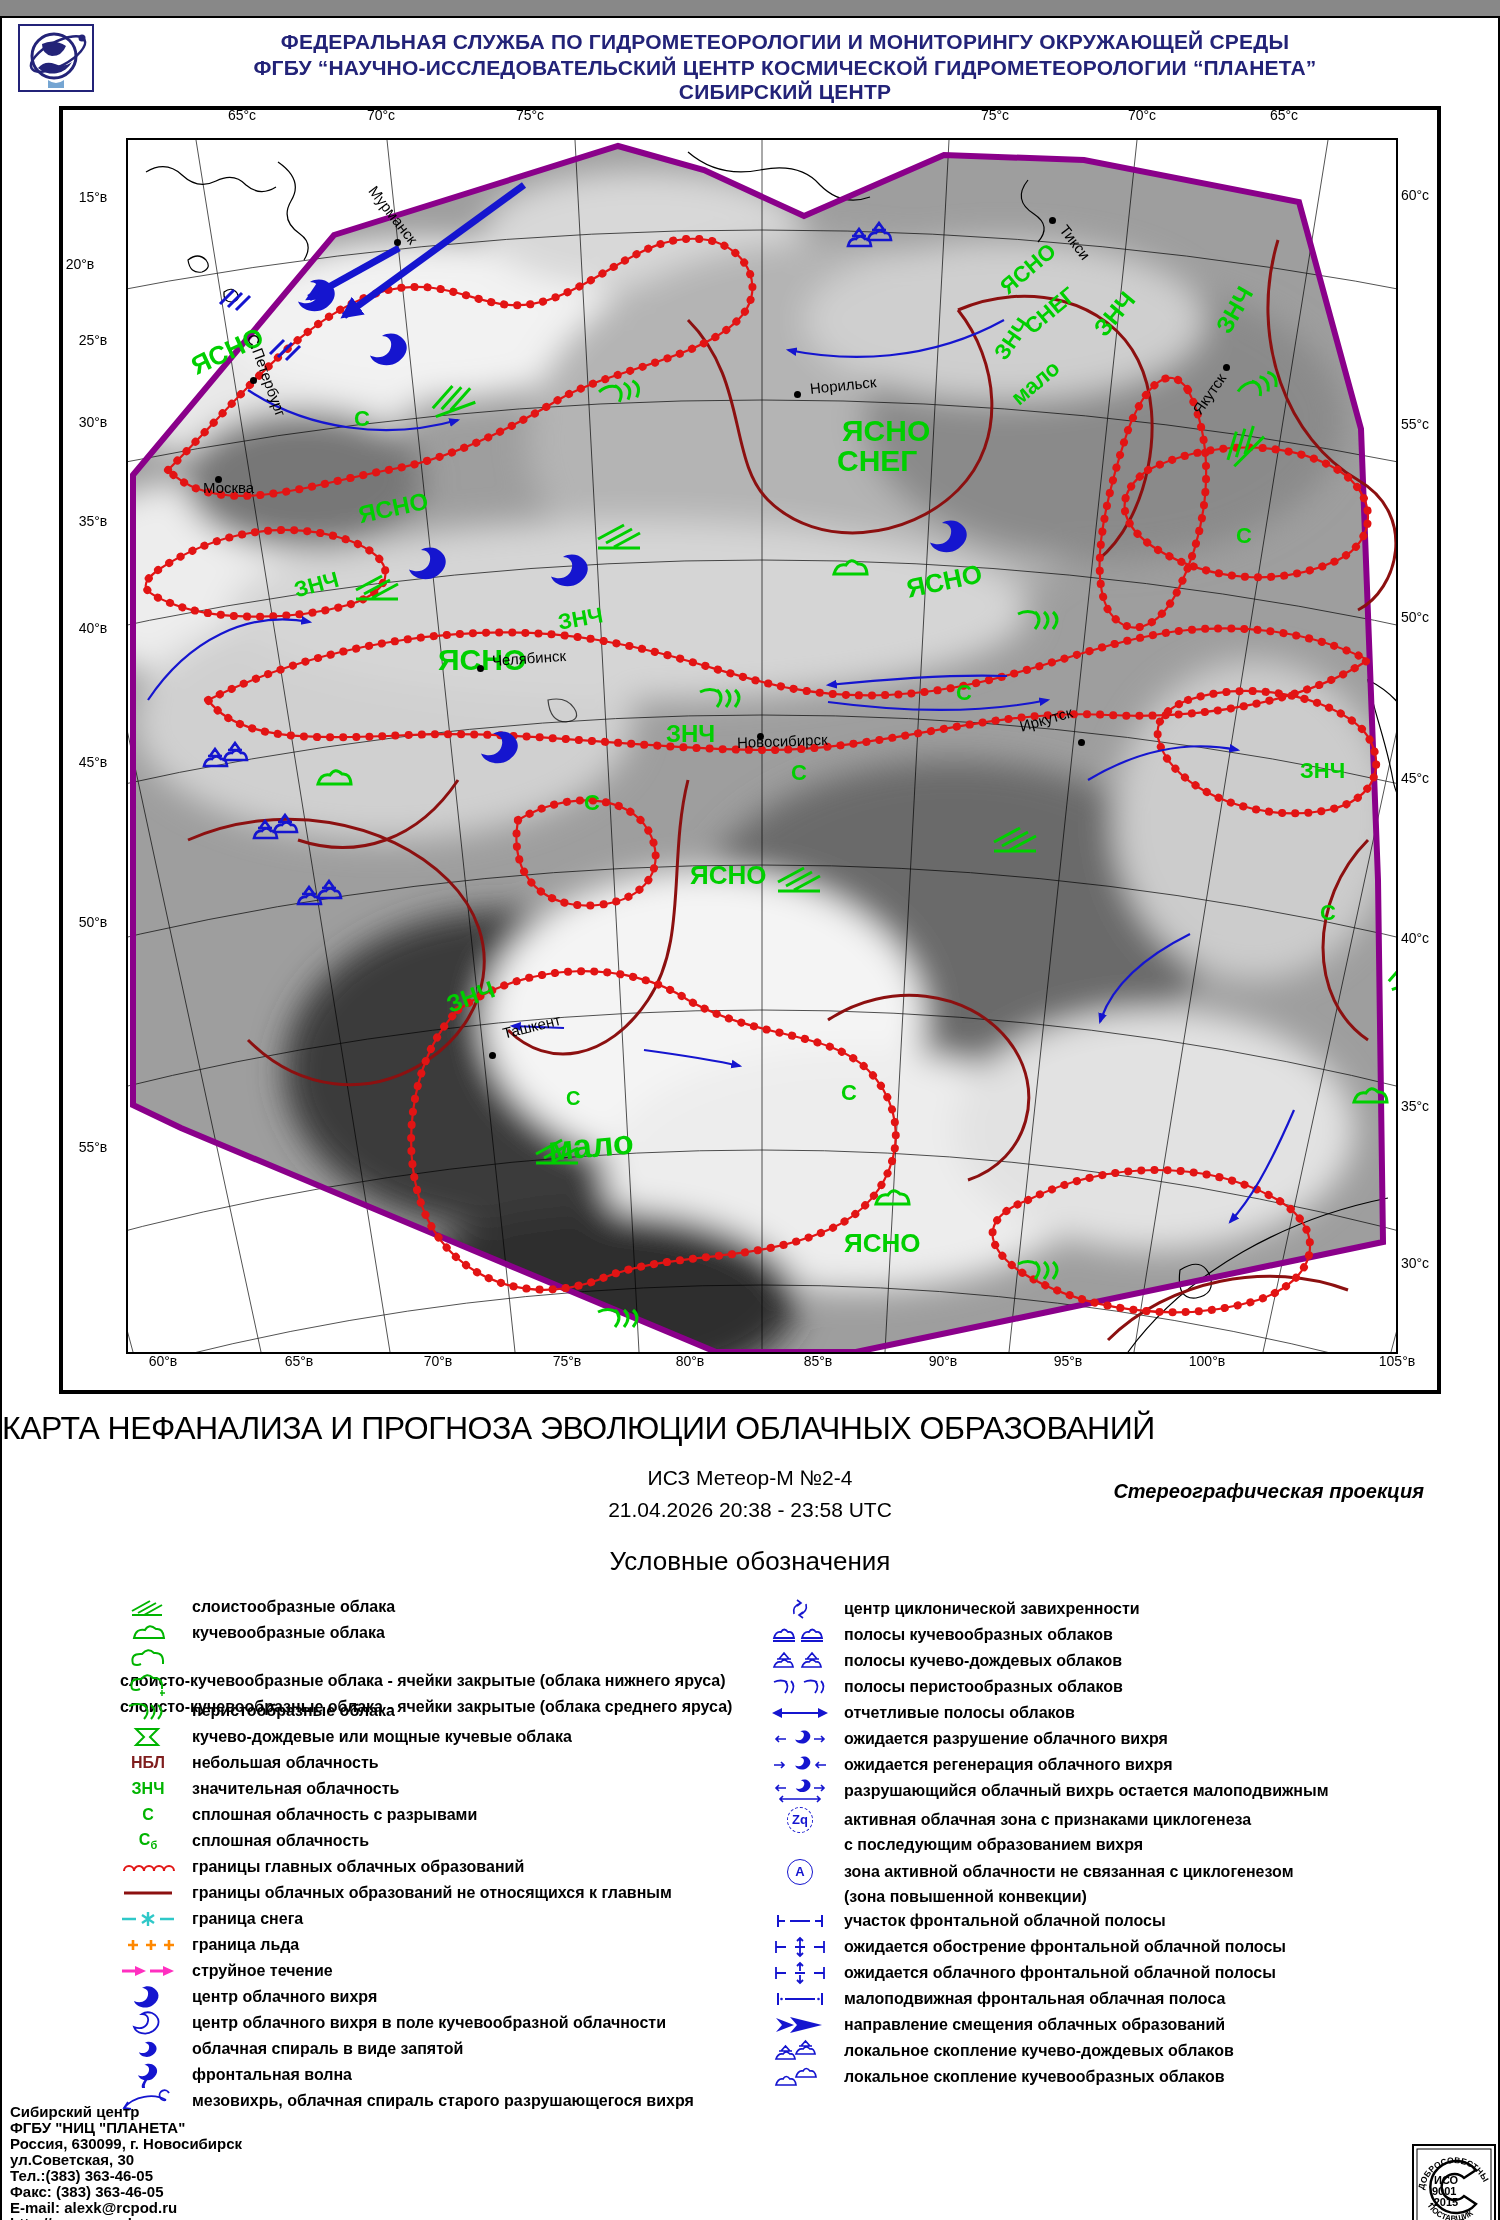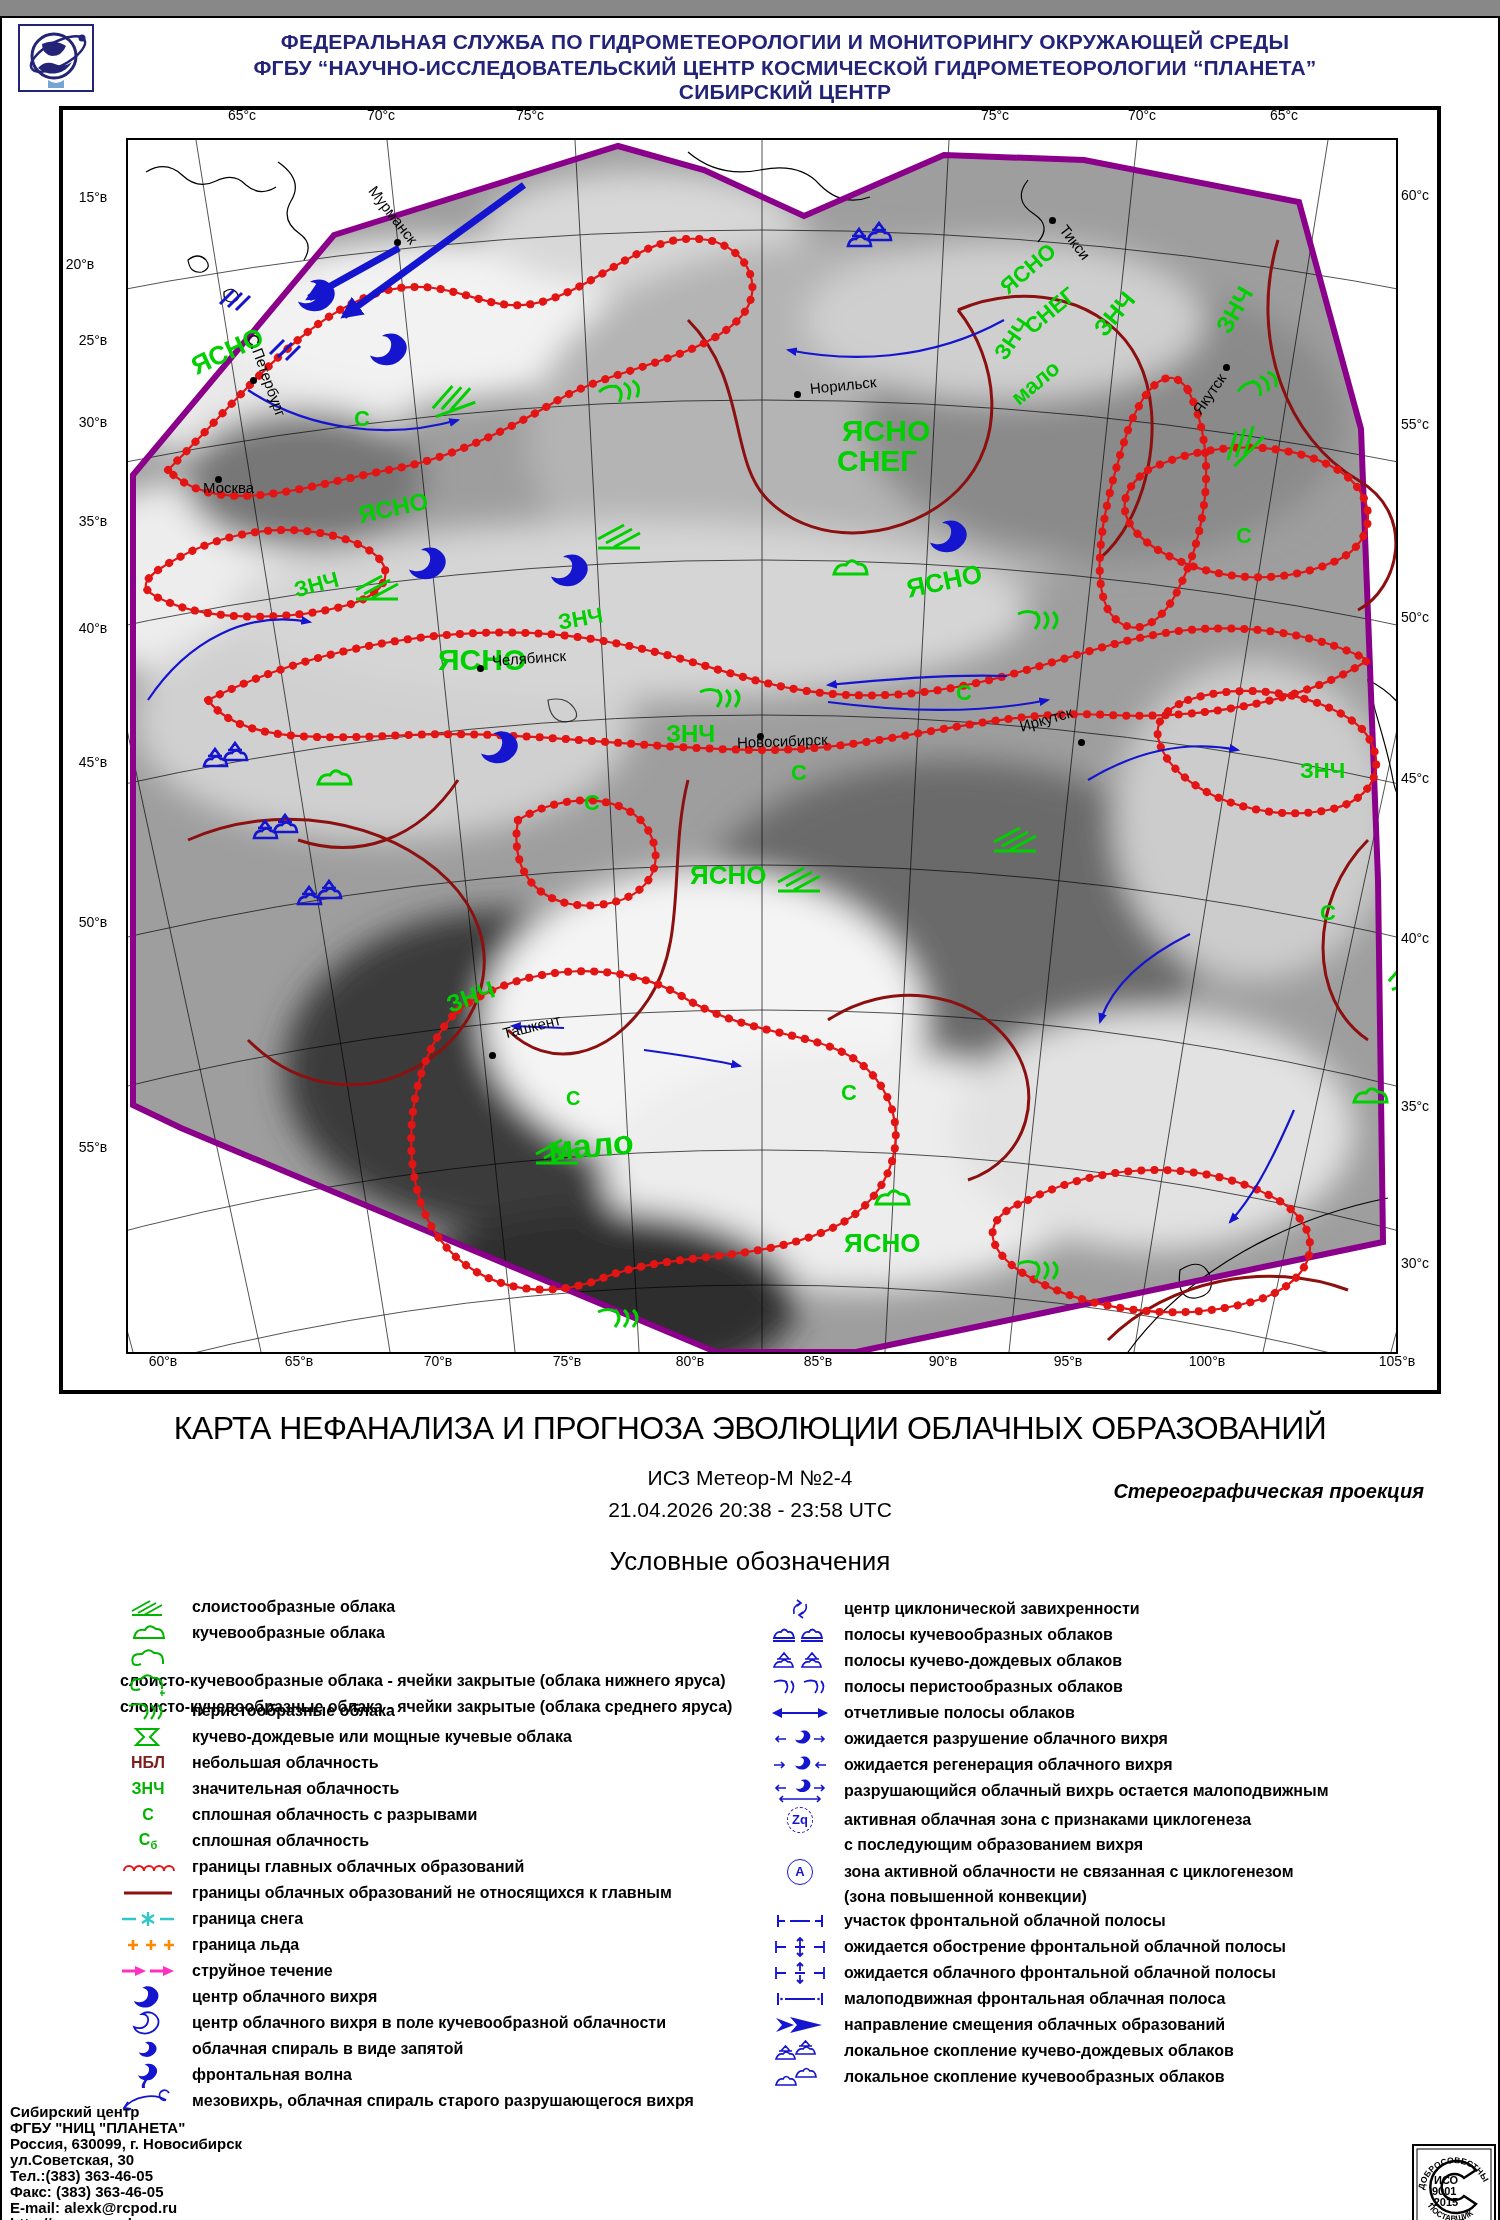--- a/index.html
+++ b/index.html
@@ -16,21 +16,21 @@
          background:#fff;box-sizing:border-box;}
   .mapbox{position:absolute;left:63px;top:28px;width:1268px;height:1212px;border:2px solid #000;
           background:#fff;overflow:hidden;}
   .axis{position:absolute;font-size:14px;width:46px;text-align:center;margin-left:-23px;margin-top:-9px;}
   .city{position:absolute;z-index:4;}
   .cdot{position:absolute;left:-3px;top:-3px;width:7px;height:7px;border-radius:50%;background:#000;}
   .clabel{position:absolute;left:5px;top:-8px;font-size:15px;white-space:nowrap;transform-origin:left center;}
   .glabel{position:absolute;z-index:3;color:#00cf00;font-weight:bold;white-space:nowrap;
           transform-origin:center;line-height:1;}
   
-  .maintitle{position:absolute;left:0;right:0;top:1392px;text-align:center;font-size:32px;
+  .maintitle{position:absolute;left:0;right:0;top:1392px;text-align:left;font-size:32px;
              letter-spacing:-.5px;white-space:nowrap;}
   .sat{position:absolute;left:0;right:0;top:1448px;text-align:center;font-size:21px;}
   .dt{position:absolute;left:0;right:0;top:1480px;text-align:center;font-size:21px;}
   .proj{position:absolute;right:74px;top:1462px;font-size:20px;font-style:italic;font-weight:bold;}
   .legtitle{position:absolute;left:0;right:0;top:1528px;text-align:center;font-size:26px;}
   
   .lcol{position:absolute;}
   .lrow{position:relative;height:26px;display:flex;align-items:center;flex-wrap:wrap;}
   .lsym{width:72px;min-width:72px;display:flex;justify-content:center;align-items:center;}
   .symsvg{width:64px;height:26px;}

